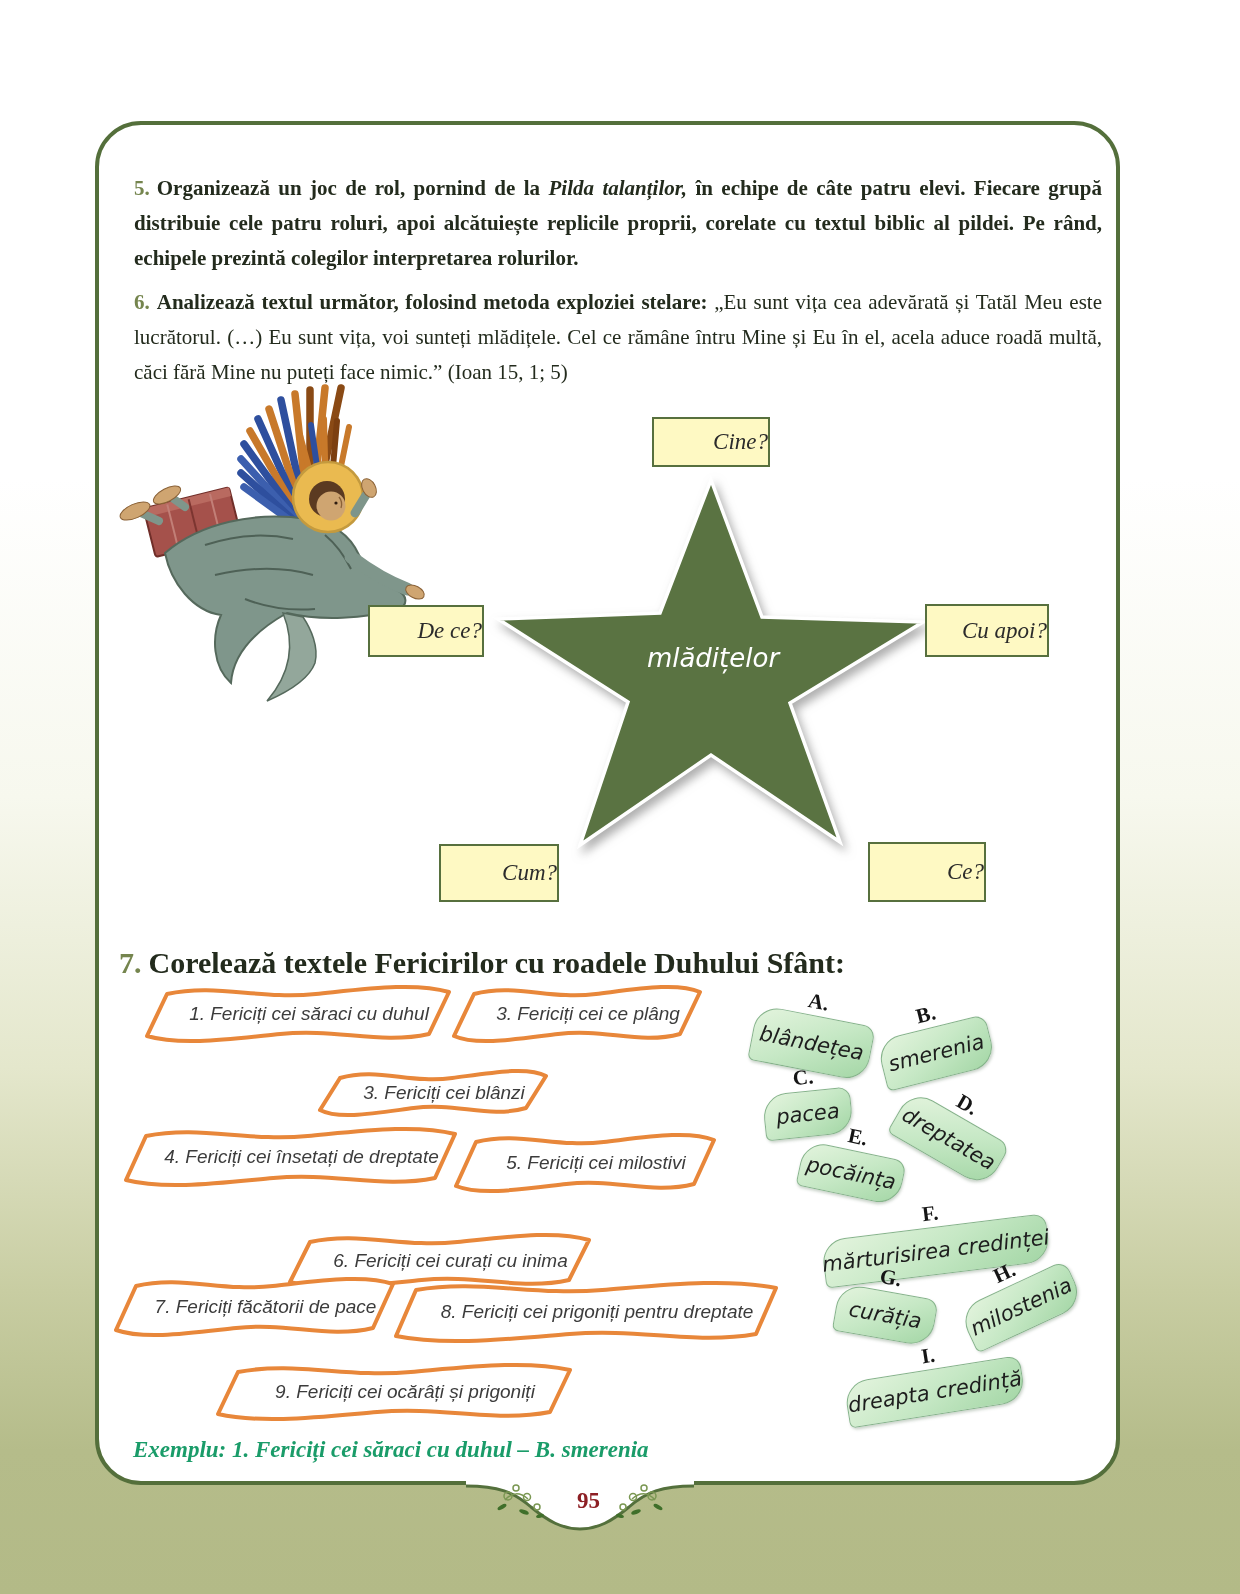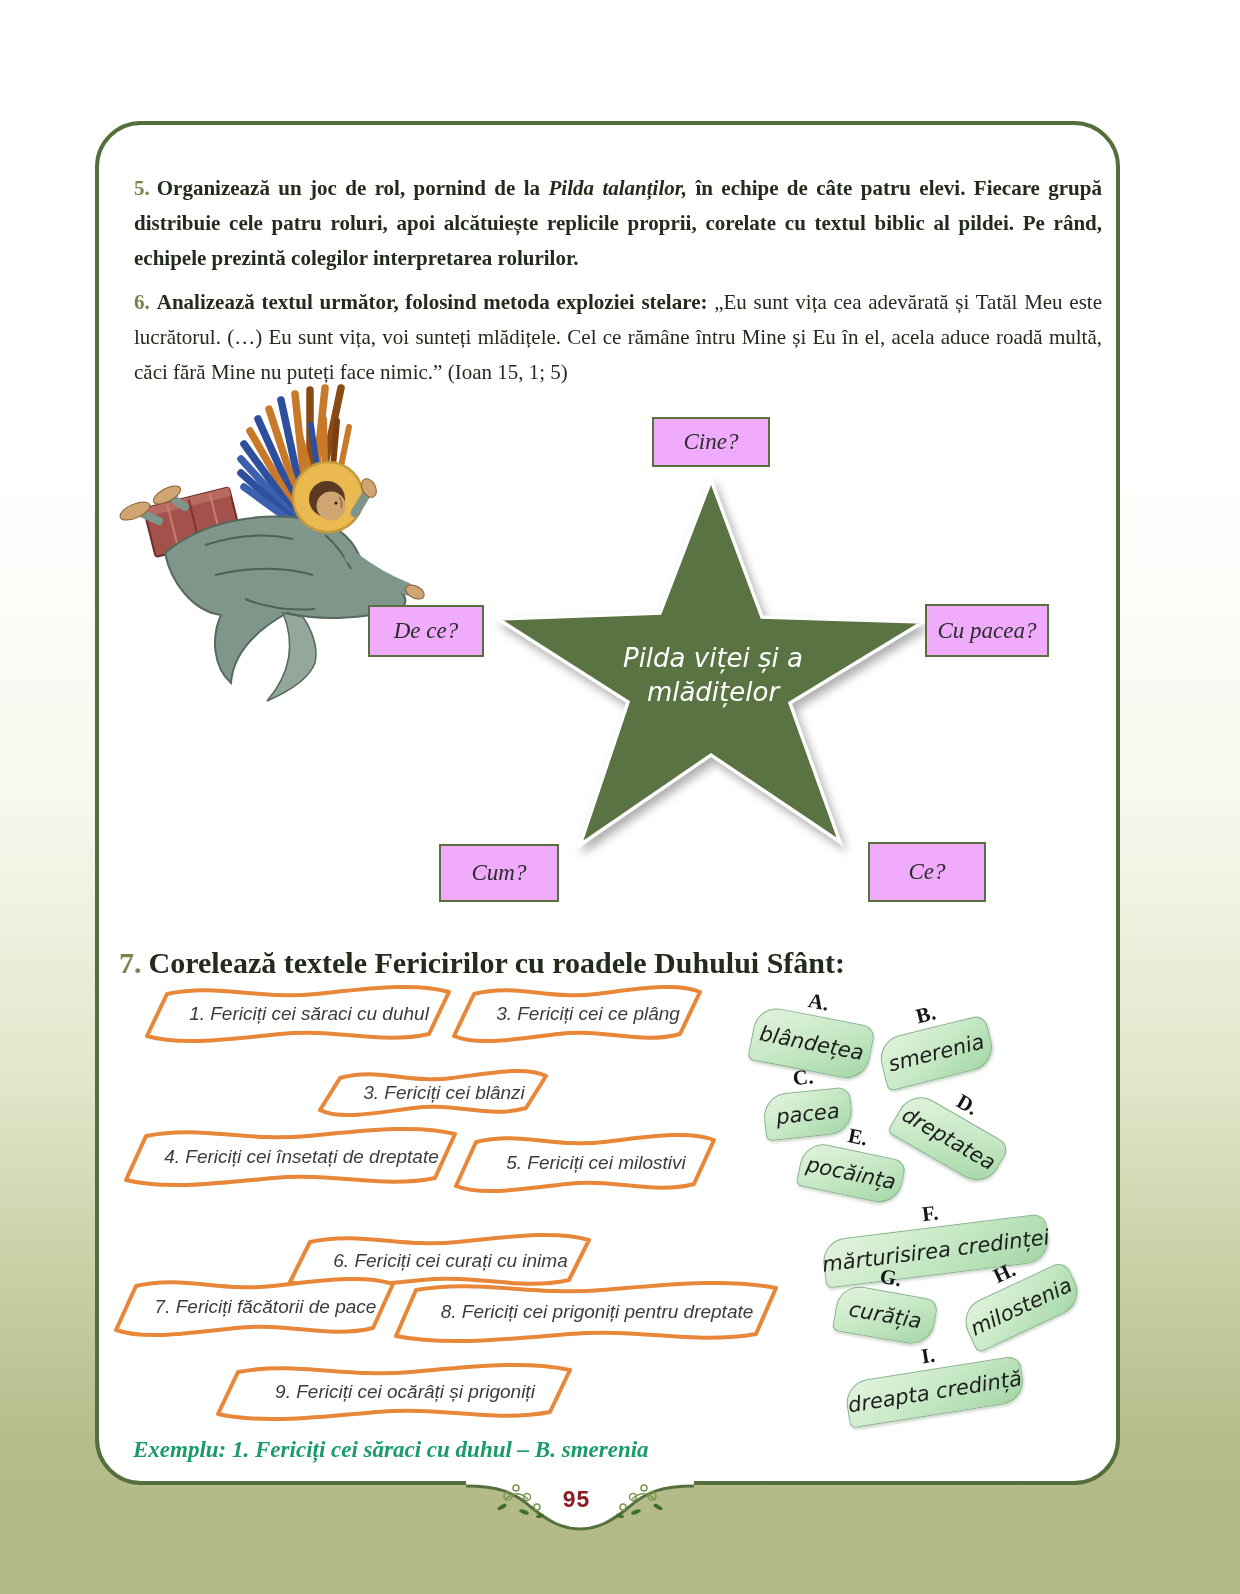--- a/index.html
+++ b/index.html
@@ -14,32 +14,32 @@
   }
   #art{position:absolute;left:0;top:0;pointer-events:none;}
   #content{position:absolute;inset:0;}
   .para{position:absolute;text-align:justify;font-weight:700;font-size:21px;line-height:35px;color:#232b1d;margin-left:12px;}
   #p5{left:122px;top:150px;width:968px;}
   #p6{left:122px;top:264px;width:968px;}
   .num{color:#75854e;margin-right:7px;}
   .reg{font-weight:400;}
   .it{font-style:italic;}
   #h7{position:absolute;left:119px;top:921px;font-size:30px;font-weight:700;color:#232b1d;}
-  .qbox{position:absolute;background:#f0abfc;border:2px solid #57703e;display:flex;align-items:center;justify-content:center;
+  .qbox{position:absolute;background:#fef9c3;border:2px solid #57703e;display:flex;align-items:center;justify-content:flex-end;
         font-style:italic;font-size:23px;color:#2b2b2b;box-sizing:border-box;}
   #qb-top{left:652px;top:417px;width:118px;height:50px;}
   #qb-left{left:368px;top:605px;width:116px;height:52px;}
   #qb-right{left:925px;top:604px;width:124px;height:53px;}
   #qb-bl{left:439px;top:844px;width:120px;height:58px;}
   #qb-br{left:868px;top:842px;width:118px;height:60px;}
   #star-label{position:absolute;left:573px;top:641px;width:280px;text-align:center;color:#fff;
     font-family:"DejaVu Sans",sans-serif;font-style:italic;font-size:26px;line-height:34px;}
   #example{position:absolute;left:133px;top:1437px;font-style:italic;font-weight:700;font-size:23px;color:#1a9c69;}
-  #pagenum{position:absolute;left:552px;top:1488px;width:48px;text-align:center;
-    font-family:Liberation Mono, monospace;font-weight:700;font-size:23px;color:#8d1f24;}
+  #pagenum{position:absolute;left:552px;top:1488px;width:48px;text-align:right;
+    font-family:Liberation Serif, serif;font-weight:700;font-size:23px;color:#8d1f24;}
   .banner{position:absolute;}
   .banner svg{position:absolute;left:0;top:0;overflow:visible;}
   .banner-label{position:absolute;inset:0;display:flex;align-items:center;justify-content:center;padding-left:22px;
     font-family:"Liberation Sans",sans-serif;font-style:italic;font-size:19px;color:#3c3c3c;white-space:nowrap;}
   .tag{position:absolute;}
   .tag-letter{text-align:center;font-weight:700;font-size:21px;color:#151515;height:27px;line-height:27px;
     font-family:"Liberation Serif",serif;}
   .tag-body{background:linear-gradient(150deg,#e4f4de 0%,#c6e8c5 50%,#a3d6a5 100%);
     border:1px solid #85b38a;border-radius:24px 12px 24px 6px;box-shadow:1px 2px 3px rgba(70,100,70,.28);
     display:flex;align-items:center;justify-content:center;
@@ -135,32 +135,31 @@
     </g>
   </g>
 </svg>
 
 <div id="content">
   <p class="para" id="p5"><span class="num">5.</span><span>Organizează un joc de rol, pornind de la </span><span class="it">Pilda talanților,</span><span> în echipe de câte patru elevi. Fiecare grupă distribuie cele patru roluri, apoi alcătuiește replicile proprii, corelate cu textul biblic al pildei. Pe rând, echipele prezintă colegilor interpretarea rolurilor.</span></p>
 
   <p class="para" id="p6"><span class="num">6.</span><span>Analizează textul următor, folosind metoda exploziei stelare: </span><span class="reg">„Eu sunt vița cea adevărată și Tatăl Meu este lucrătorul. (…) Eu sunt vița, voi sunteți mlădițele. Cel ce rămâne întru Mine și Eu în el, acela aduce roadă multă, căci fără Mine nu puteți face nimic.” (Ioan 15, 1; 5)</span></p>
 
   <div id="star-label">
-    <div>Pilda viței și a</div>
     <div>mlădițelor</div>
   </div>
 
   <div class="qbox" id="qb-top">
       <span>Cine?</span>
     </div>
   <div class="qbox" id="qb-left">
       <span>De ce?</span>
     </div>
   <div class="qbox" id="qb-right">
-      <span>Cu pacea?</span>
+      <span>Cu apoi?</span>
     </div>
   <div class="qbox" id="qb-bl">
       <span>Cum?</span>
     </div>
   <div class="qbox" id="qb-br">
       <span>Ce?</span>
     </div>
 
   <h2 id="h7"><span class="num">7.</span><span>Corelează textele Fericirilor cu roadele Duhului Sfânt:</span></h2>
 

